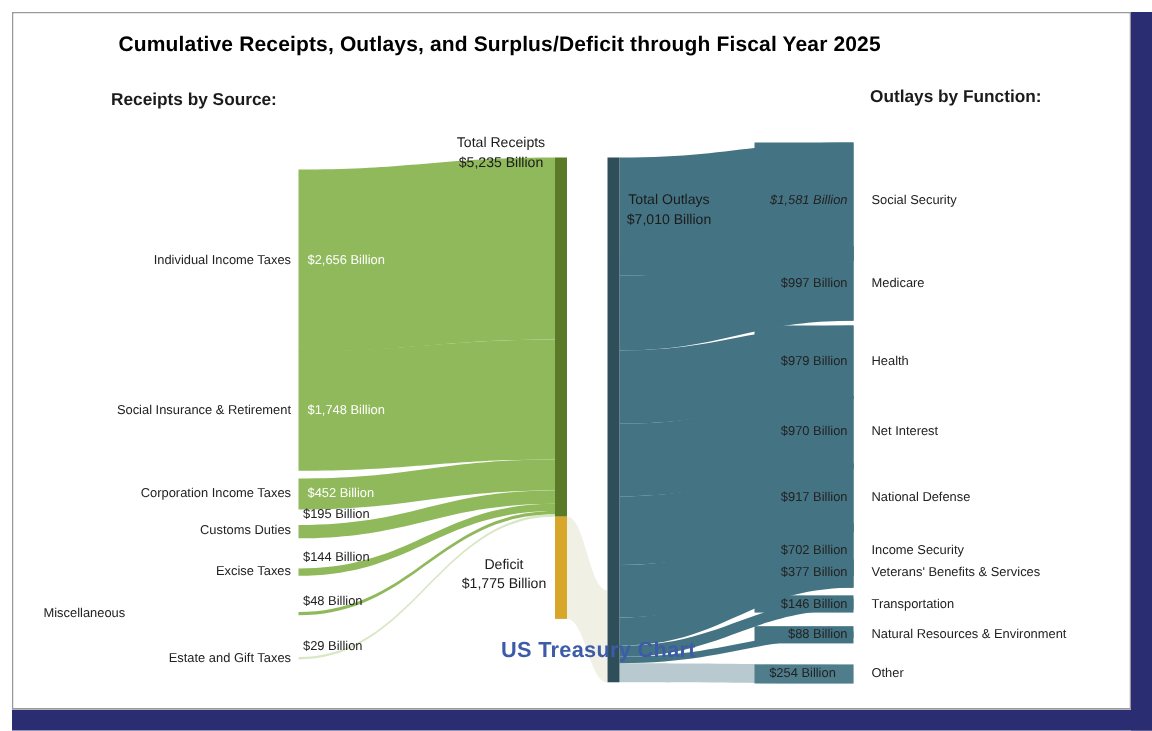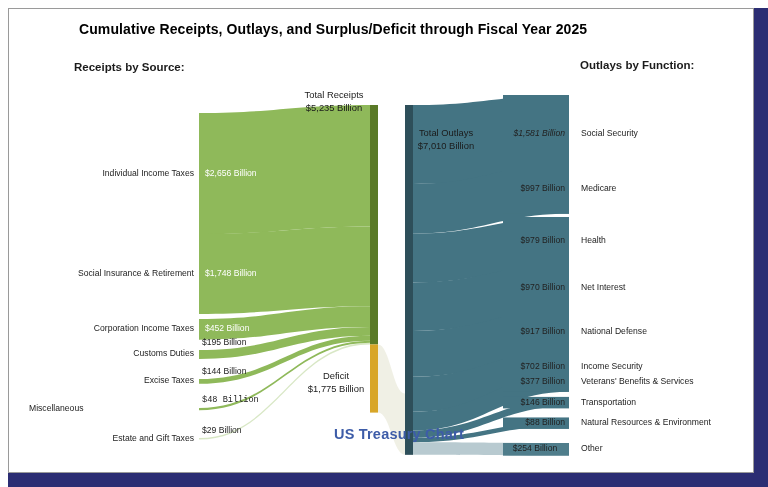--- a/index.html
+++ b/index.html
@@ -95,21 +95,21 @@
         <div class="val-in" style="left: 196px; top: 158.69px;">$2,656 Billion</div>
         <div class="lbl-r" style="left: 20px; top: 158.69px; width: 165px; text-align: right;">Individual Income Taxes</div>
         <div class="val-in" style="left: 196px; top: 258.942px;">$1,748 Billion</div>
         <div class="lbl-r" style="left: 20px; top: 258.942px; width: 165px; text-align: right;">Social Insurance &amp; Retirement</div>
         <div class="val-in" style="left: 196px; top: 314.328px;">$452 Billion</div>
         <div class="lbl-r" style="left: 20px; top: 314.328px; width: 165px; text-align: right;">Corporation Income Taxes</div>
         <div class="val-out" style="left: 193px; top: 328px;">$195 Billion</div>
         <div class="lbl-r" style="left: 20px; top: 339.456px; width: 165px; text-align: right;">Customs Duties</div>
         <div class="val-out" style="left: 193px; top: 357px;">$144 Billion</div>
         <div class="lbl-r" style="left: 20px; top: 366.422px; width: 165px; text-align: right;">Excise Taxes</div>
-        <div class="val-out" style="left: 193px; top: 386px; font-family: Liberation Mono, monospace;">$48 Billion</div>
+        <div class="val-out" style="left: 193px; top: 386px;">$48 Billion</div>
         <div class="lbl-r" style="left: 20px; top: 394.097px; width: 165px; text-align: left;">Miscellaneous</div>
         <div class="val-out" style="left: 193px; top: 416px;">$29 Billion</div>
         <div class="lbl-r" style="left: 20px; top: 423.8px; width: 165px; text-align: right;">Estate and Gift Taxes</div>
         <div class="val-out-r" style="left: 496px; top: 119.446px; width: 60px; text-align: right; font-style: italic;">$1,581 Billion</div>
         <div class="lbl" style="left: 572px; top: 119.446px;">Social Security</div>
         <div class="val-out-r" style="left: 496px; top: 173.875px; width: 60px; text-align: right;">$997 Billion</div>
         <div class="lbl" style="left: 572px; top: 173.875px;">Medicare</div>
         <div class="val-out-r" style="left: 496px; top: 226.426px; width: 60px; text-align: right;">$979 Billion</div>
         <div class="lbl" style="left: 572px; top: 226.426px;">Health</div>
         <div class="val-out-r" style="left: 496px; top: 273.202px; width: 60px; text-align: right;">$970 Billion</div>

